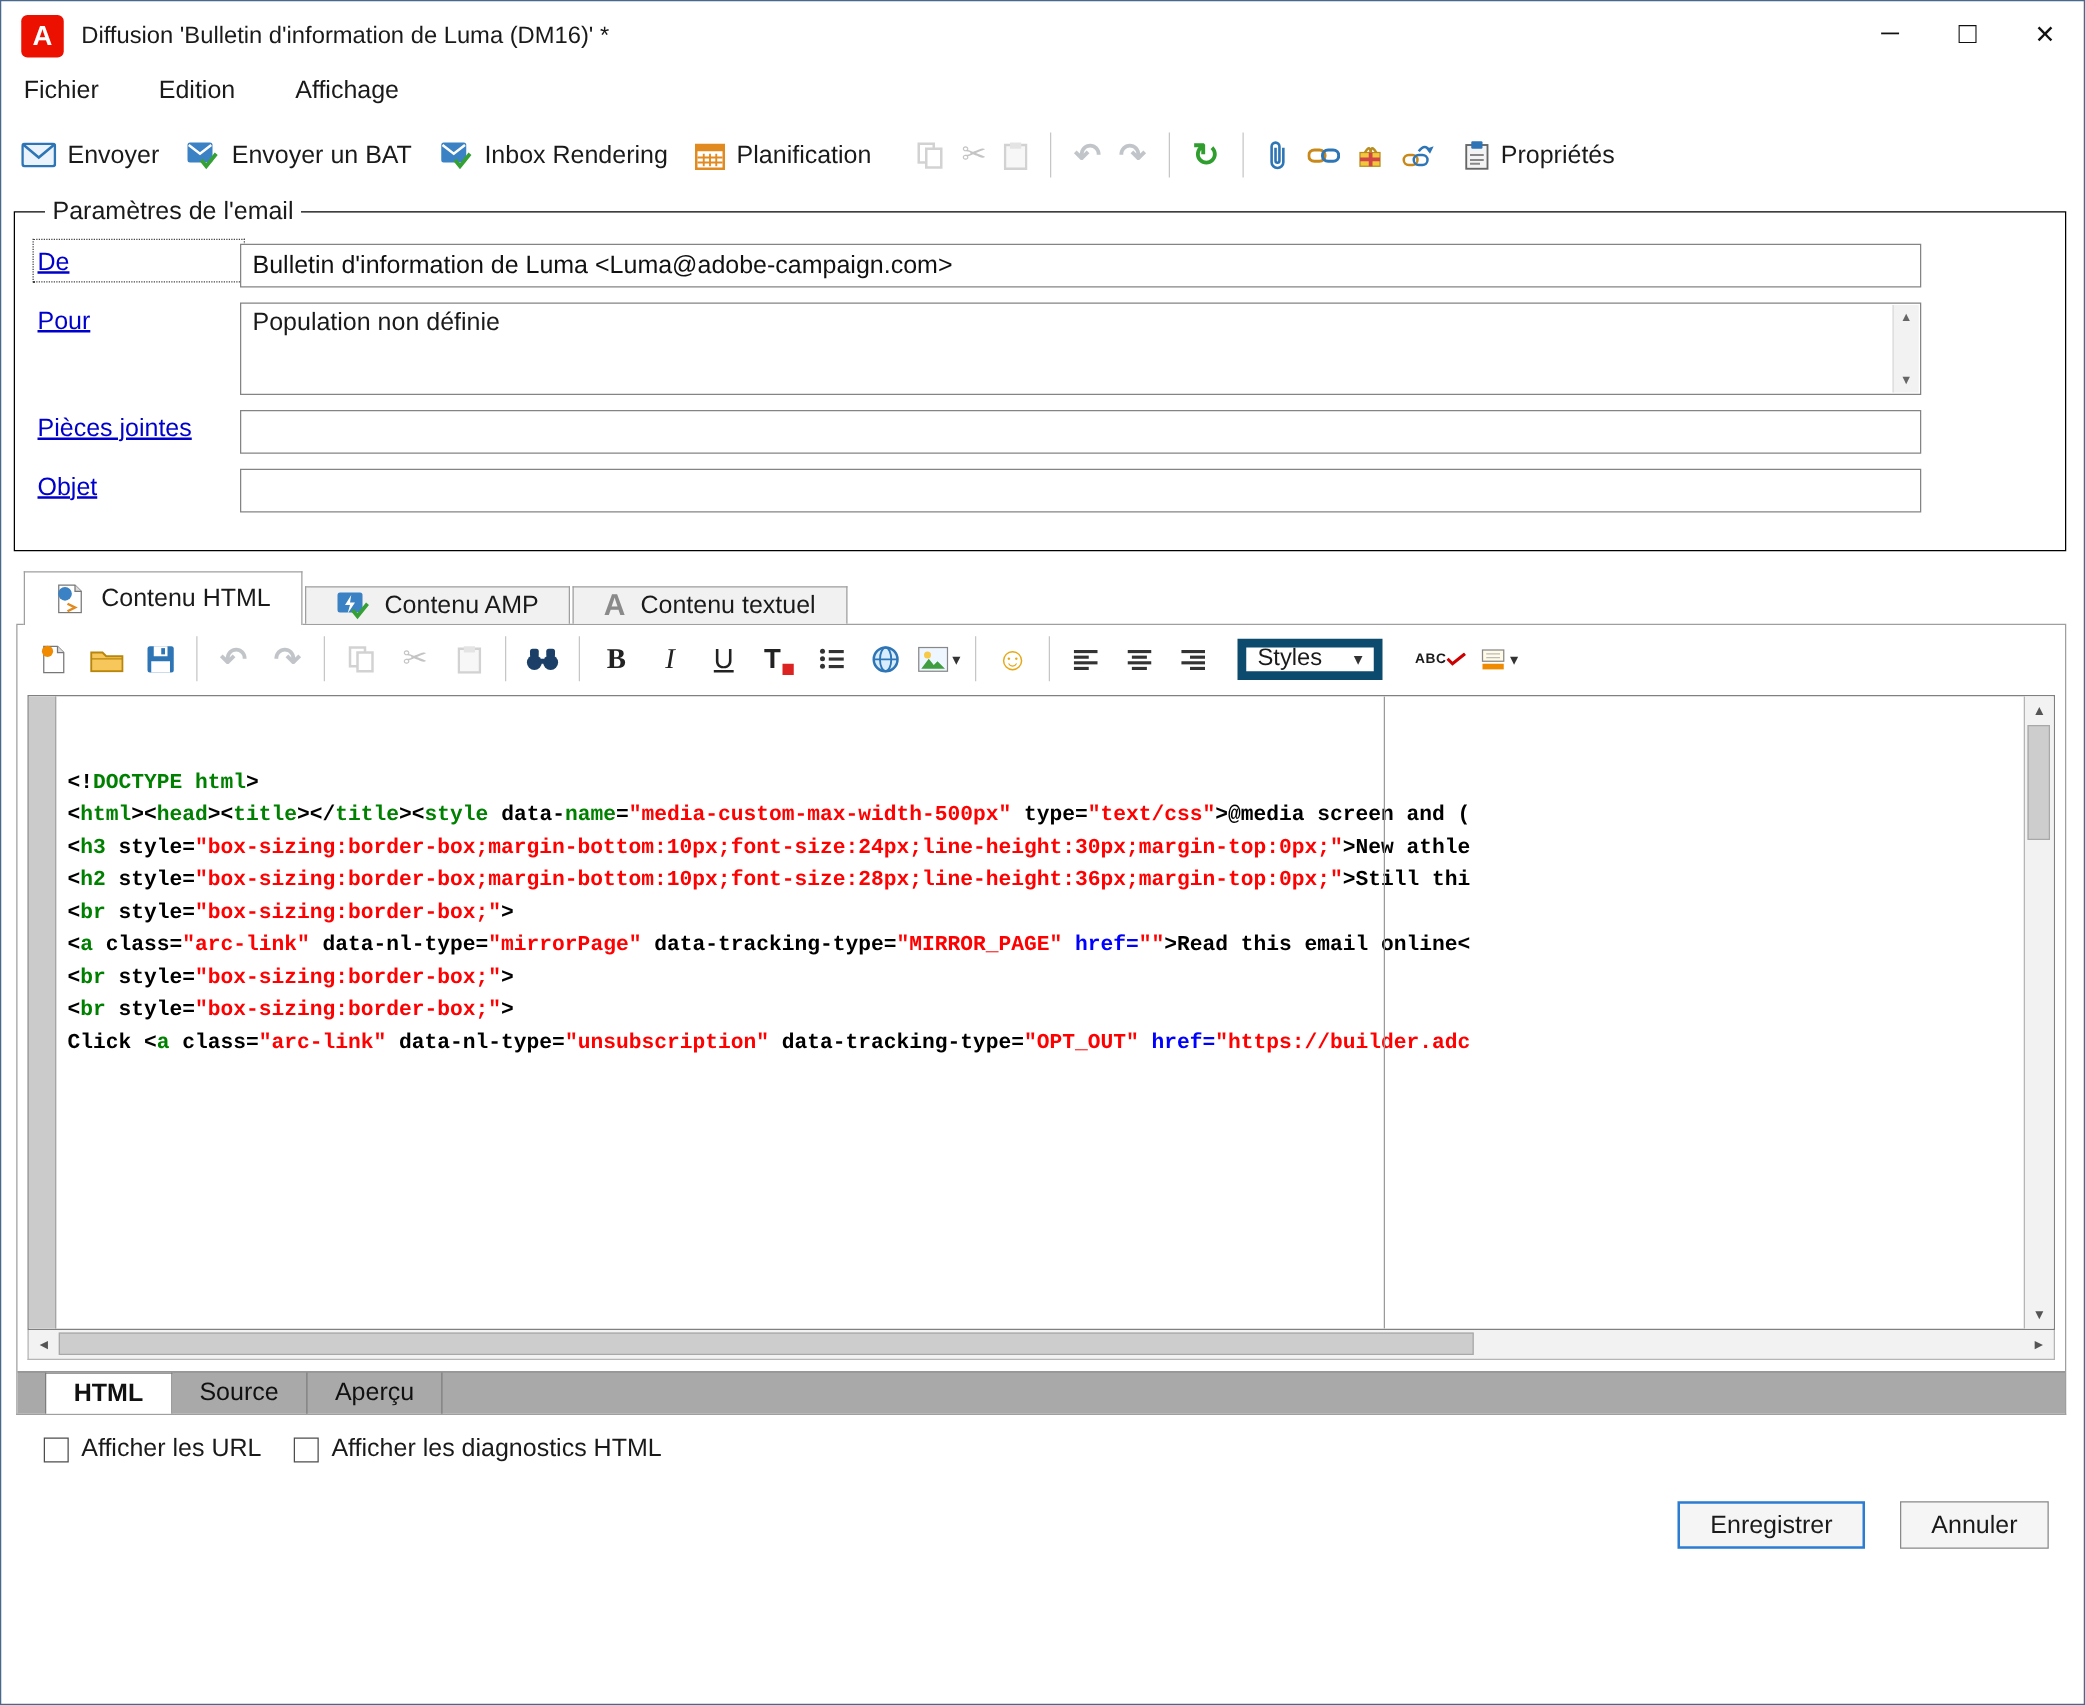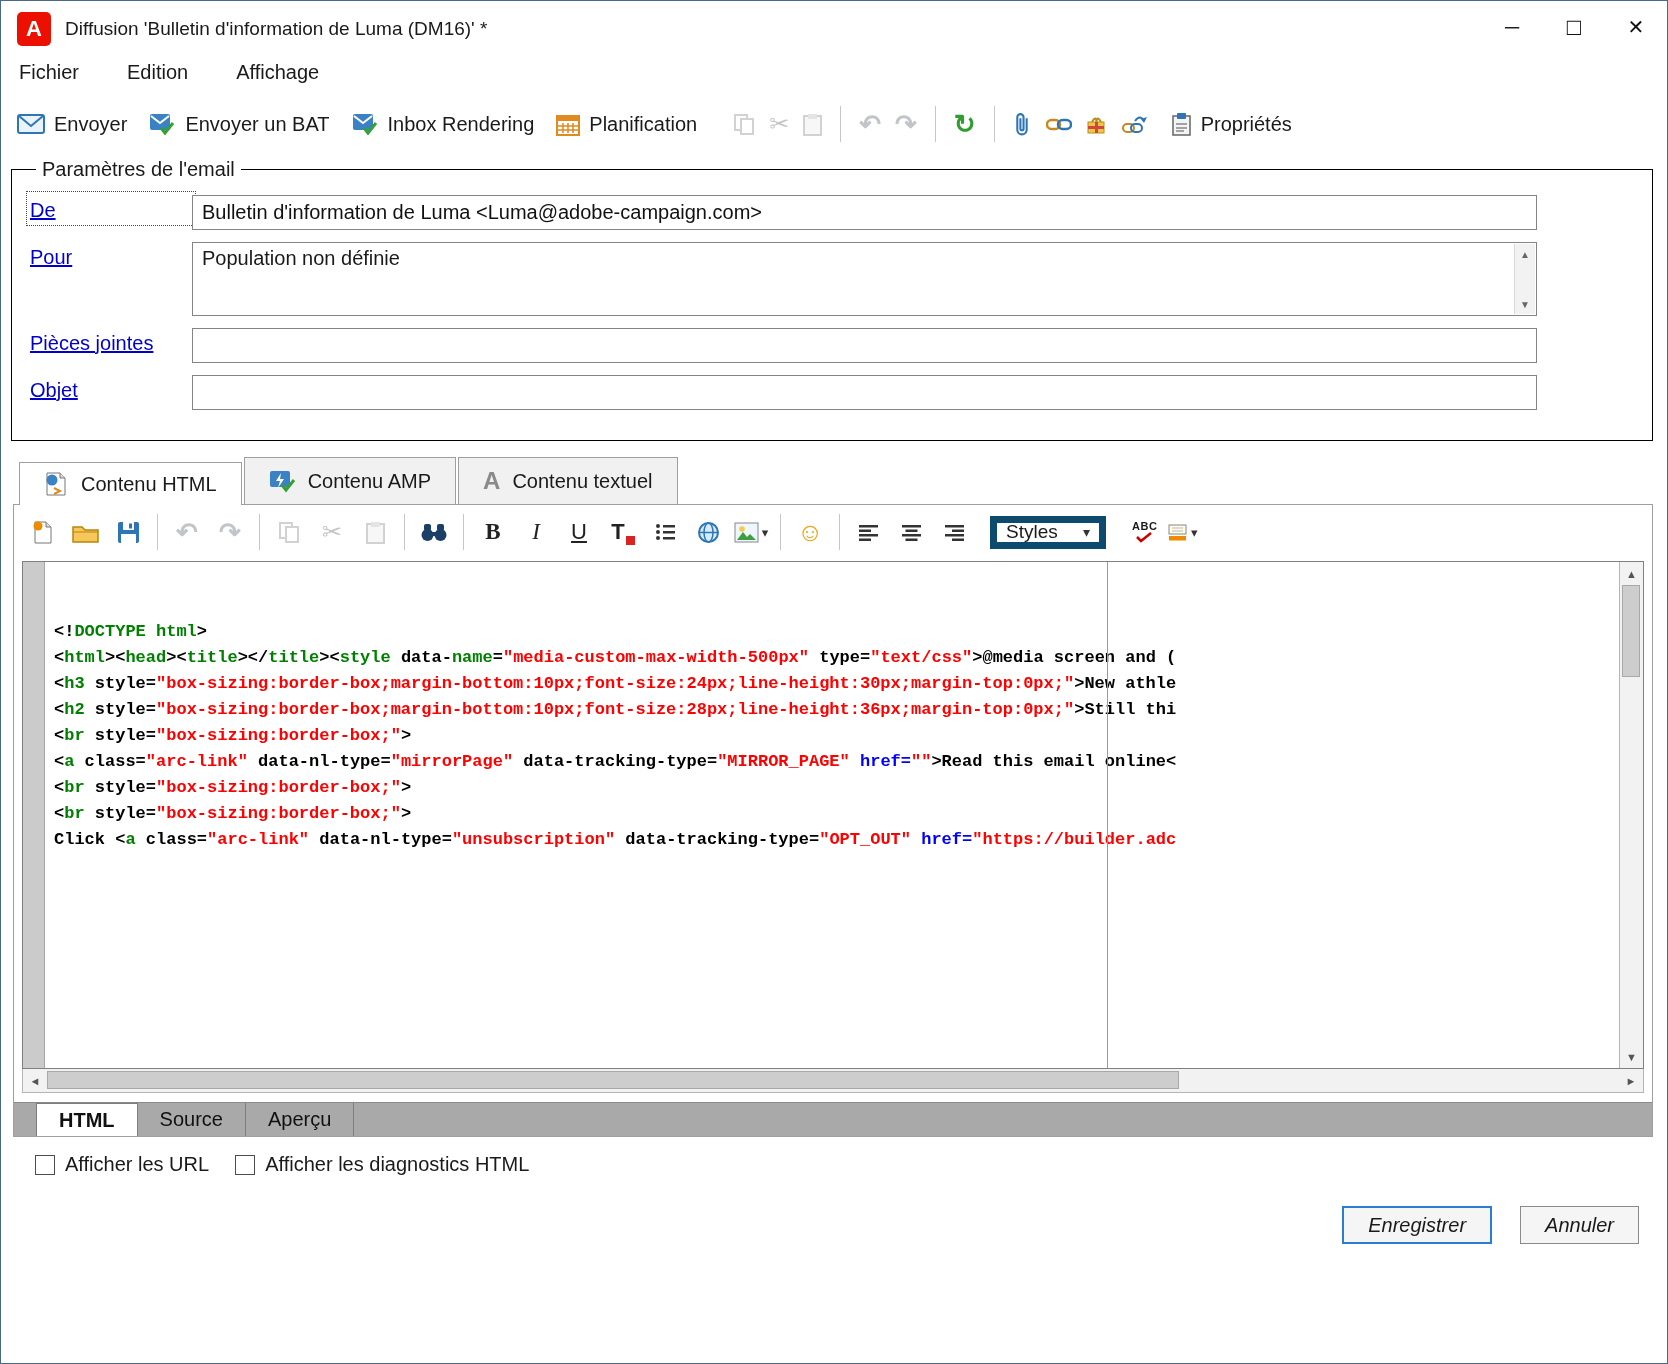--- a/index.html
+++ b/index.html
@@ -34,37 +34,37 @@
   .field-row { display:flex; margin-bottom:12px; }
   .field-label { width:162px; flex:none; font-size:20px; color:var(--color-field_link,#0000cc); text-decoration:underline; align-self:flex-start; padding-top:4px; }
   .field-label.focused { outline:1px dotted #444; outline-offset:3px; width:auto; margin-right:130px; }
   .text-input { width:1345px; height:35px; border:1px solid #848484; font-size:20px; padding:0 9px; font-family:"Liberation Sans",sans-serif; color:#111; background:#fff; }
   .pour-box { width:1345px; height:74px; border:1px solid #848484; position:relative; font-size:20px; padding:4px 28px 4px 9px; background:#fff; }
   .mini-scroll { position:absolute; top:1px; right:1px; bottom:1px; width:21px; background:#f2f2f2; display:flex; flex-direction:column; justify-content:space-between; border-left:1px solid #d9d9d9; }
   .mini-btn { height:20px; display:flex; align-items:center; justify-content:center; font-size:10px; color:#666; }
 
   
   .content-tabs { margin:16px 14px 0 12px; display:flex; align-items:flex-end; border-bottom:1px solid #9f9f9f; padding-left:6px; gap:2px;text-align:center; }
-  .ctab { display:flex; align-items:center; gap:12px; padding:0 24px; height:47px; border:1px solid #9f9f9f; border-bottom:none; background:#f1f1f1; font-size:20px; white-space:nowrap; }
+  .ctab { display:flex; align-items:center; gap:12px; padding:0 24px; height:30px; border:1px solid #9f9f9f; border-bottom:none; background:#f1f1f1; font-size:20px; white-space:nowrap; }
   .ctab.active { height:43px; background:#fff; margin-bottom:-1px; }
   .a-letter { font-size:24px; font-weight:bold; color:#8a8a8a; }
 
   
   .panel { margin:0 14px 0 12px; border:1px solid #9f9f9f; border-top:none; height:632px; background:#fff; display:flex; flex-direction:column; }
   .editor-toolbar { height:54px; display:flex; align-items:center; padding:0 10px; gap:7px; flex:none; }
   .ebtn { min-width:36px; height:38px; display:flex; align-items:center; justify-content:center; gap:3px; font-size:20px; }
   .b-b { font-family:"Liberation Serif",serif; font-weight:bold; font-size:23px; color:#222; }
   .b-i { font-family:"Liberation Serif",serif; font-style:italic; font-size:23px; color:#222; }
   .b-u { font-size:22px; text-decoration:underline; color:#222; }
   .t-ic { position:relative; font-size:22px; font-weight:bold; color:#222; padding-right:8px; }
   .t-ic i { position:absolute; right:-2px; bottom:0; width:9px; height:9px; background:#d22; }
   .combo { width:116px; height:33px; border:7px solid #0c4a6e; display:flex; align-items:center; padding:0 9px; font-size:19px; background:#fff; }
   .combo .arr { margin-left:auto; font-size:14px; color:#333; }
   .arr-sm { font-size:13px; color:#333; }
-  .abc-ic { display:flex; flex-direction:column; align-items:center; line-height:1;margin-left:11px; }
+  .abc-ic { display:flex; flex-direction:row; align-items:center; line-height:1;margin-left:11px; }
   .abc-t { font-size:11px; font-weight:bold; letter-spacing:.5px; }
   .smiley-glyph { color:#e6a817; font-size:26px; }
 
   
   .code-row { flex:1; margin:2px 8px 0; border:1px solid #808080; position:relative; display:flex; overflow:hidden; }
   .gutter { width:22px; background:#cbcbcb; border-right:1px solid #a5a5a5; flex:none; }
   .code-view { flex:1; position:relative; padding:5px 0 0 9px; overflow:hidden; font-family:"Liberation Mono","DejaVu Sans Mono",monospace; font-weight:bold; font-size:17px; line-height:26px; white-space:pre; }
   .code-line { white-space:pre; }
   .c-k { color:#000; }
   .c-g { color:var(--color-tag,#008000); }
@@ -83,21 +83,21 @@
 
   
   .bottom-strip { margin-top:9px; height:34px; background:#a9a9a9; border-top:1px solid #8a8a8a; display:flex; align-items:stretch; padding-left:22px; flex:none; }
   .btab { display:flex; align-items:center; padding:0 22px; font-size:20px; border-right:1px solid #7d7d7d; color:#111; }
   .btab.active { background:#fff; border:1px solid #7d7d7d; border-bottom:none; font-weight:bold; }
 
   
   .options-row { margin:16px 0 0 34px; display:flex; gap:26px; align-items:center; font-size:20px; }
   .opt { display:flex; align-items:center; }
   .checkbox { width:20px; height:20px; border:1px solid #4d4d4d; background:#fff; margin-right:10px; flex:none; }
-  .actions-row { display:flex; justify-content:flex-end; gap:28px; margin:30px 28px 0 0;font-style:italic; }
+  .actions-row { display:flex; justify-content:flex-end; gap:28px; margin:30px 28px 0 0; }
   .btn { min-width:112px; height:38px; font-size:20px; display:flex; align-items:center; justify-content:center; border:1px solid #8a8a8a; background:#f5f5f5; padding:0 24px; }
   .btn.primary { border:2px solid var(--color-focus_blue,#2b7cd3); }
 </style>
 </head>
 <body>
 
 <div class="window">
 
   <div class="titlebar">
     <div class="app-icon">

